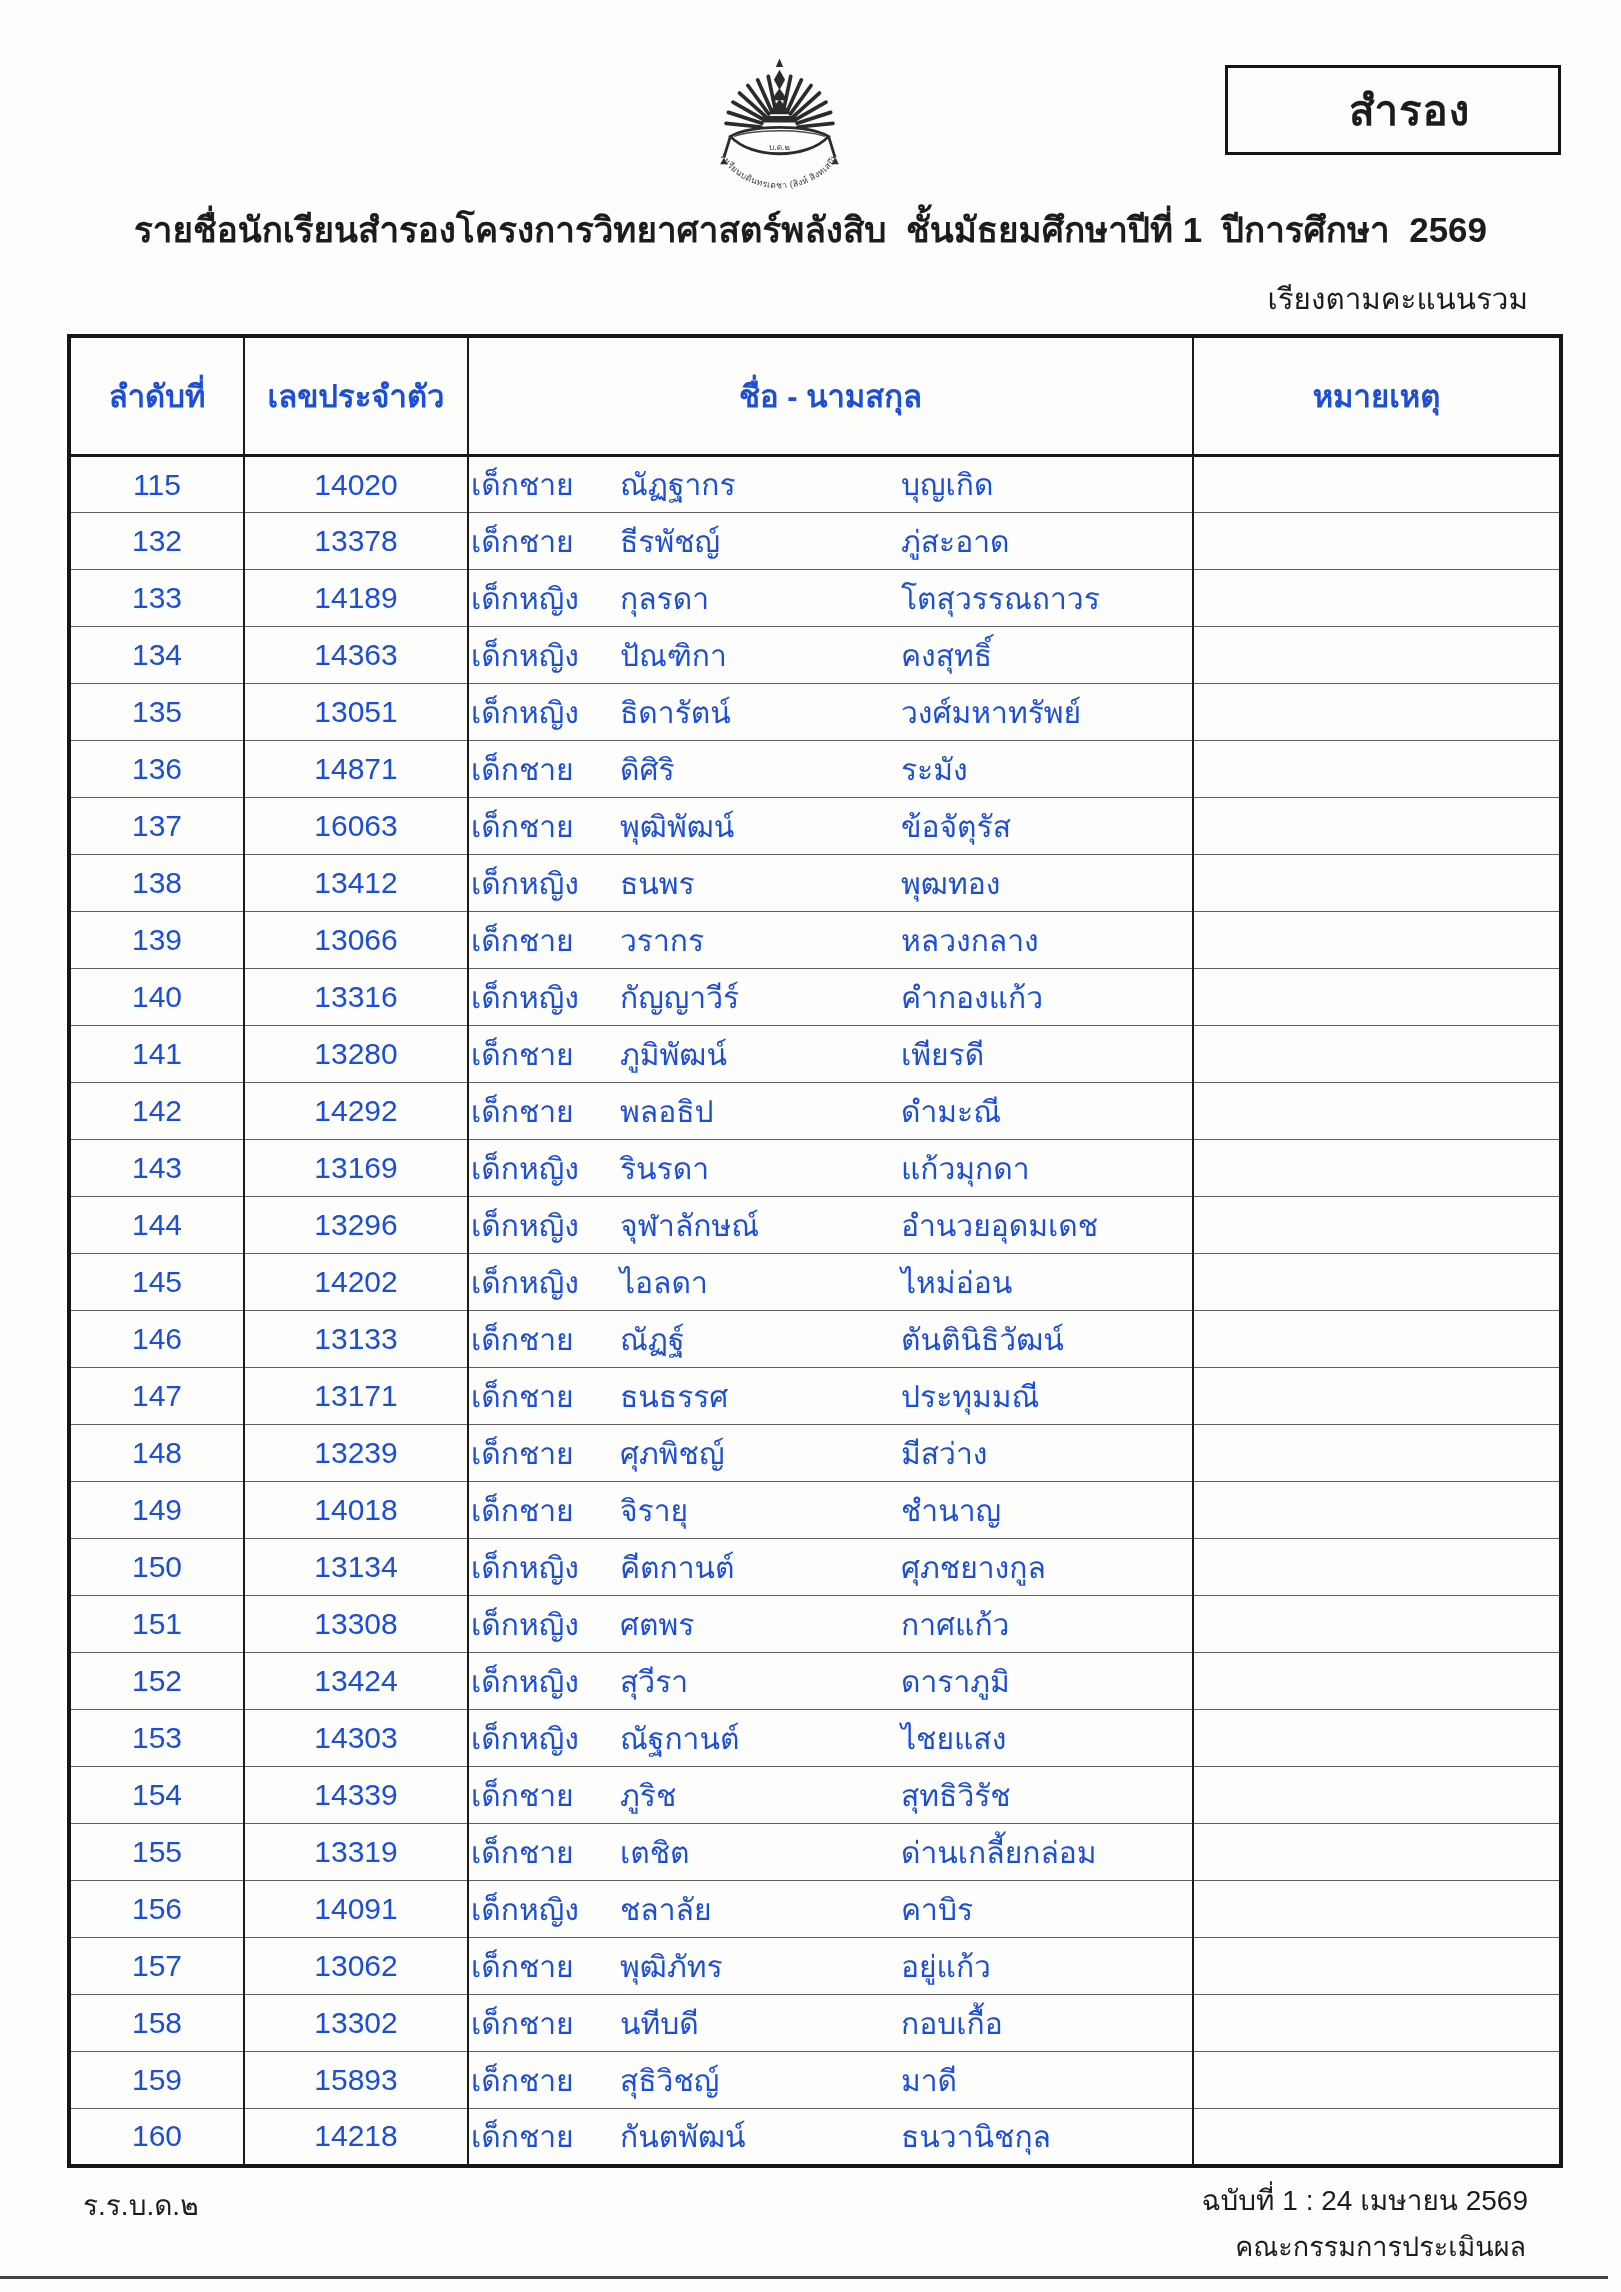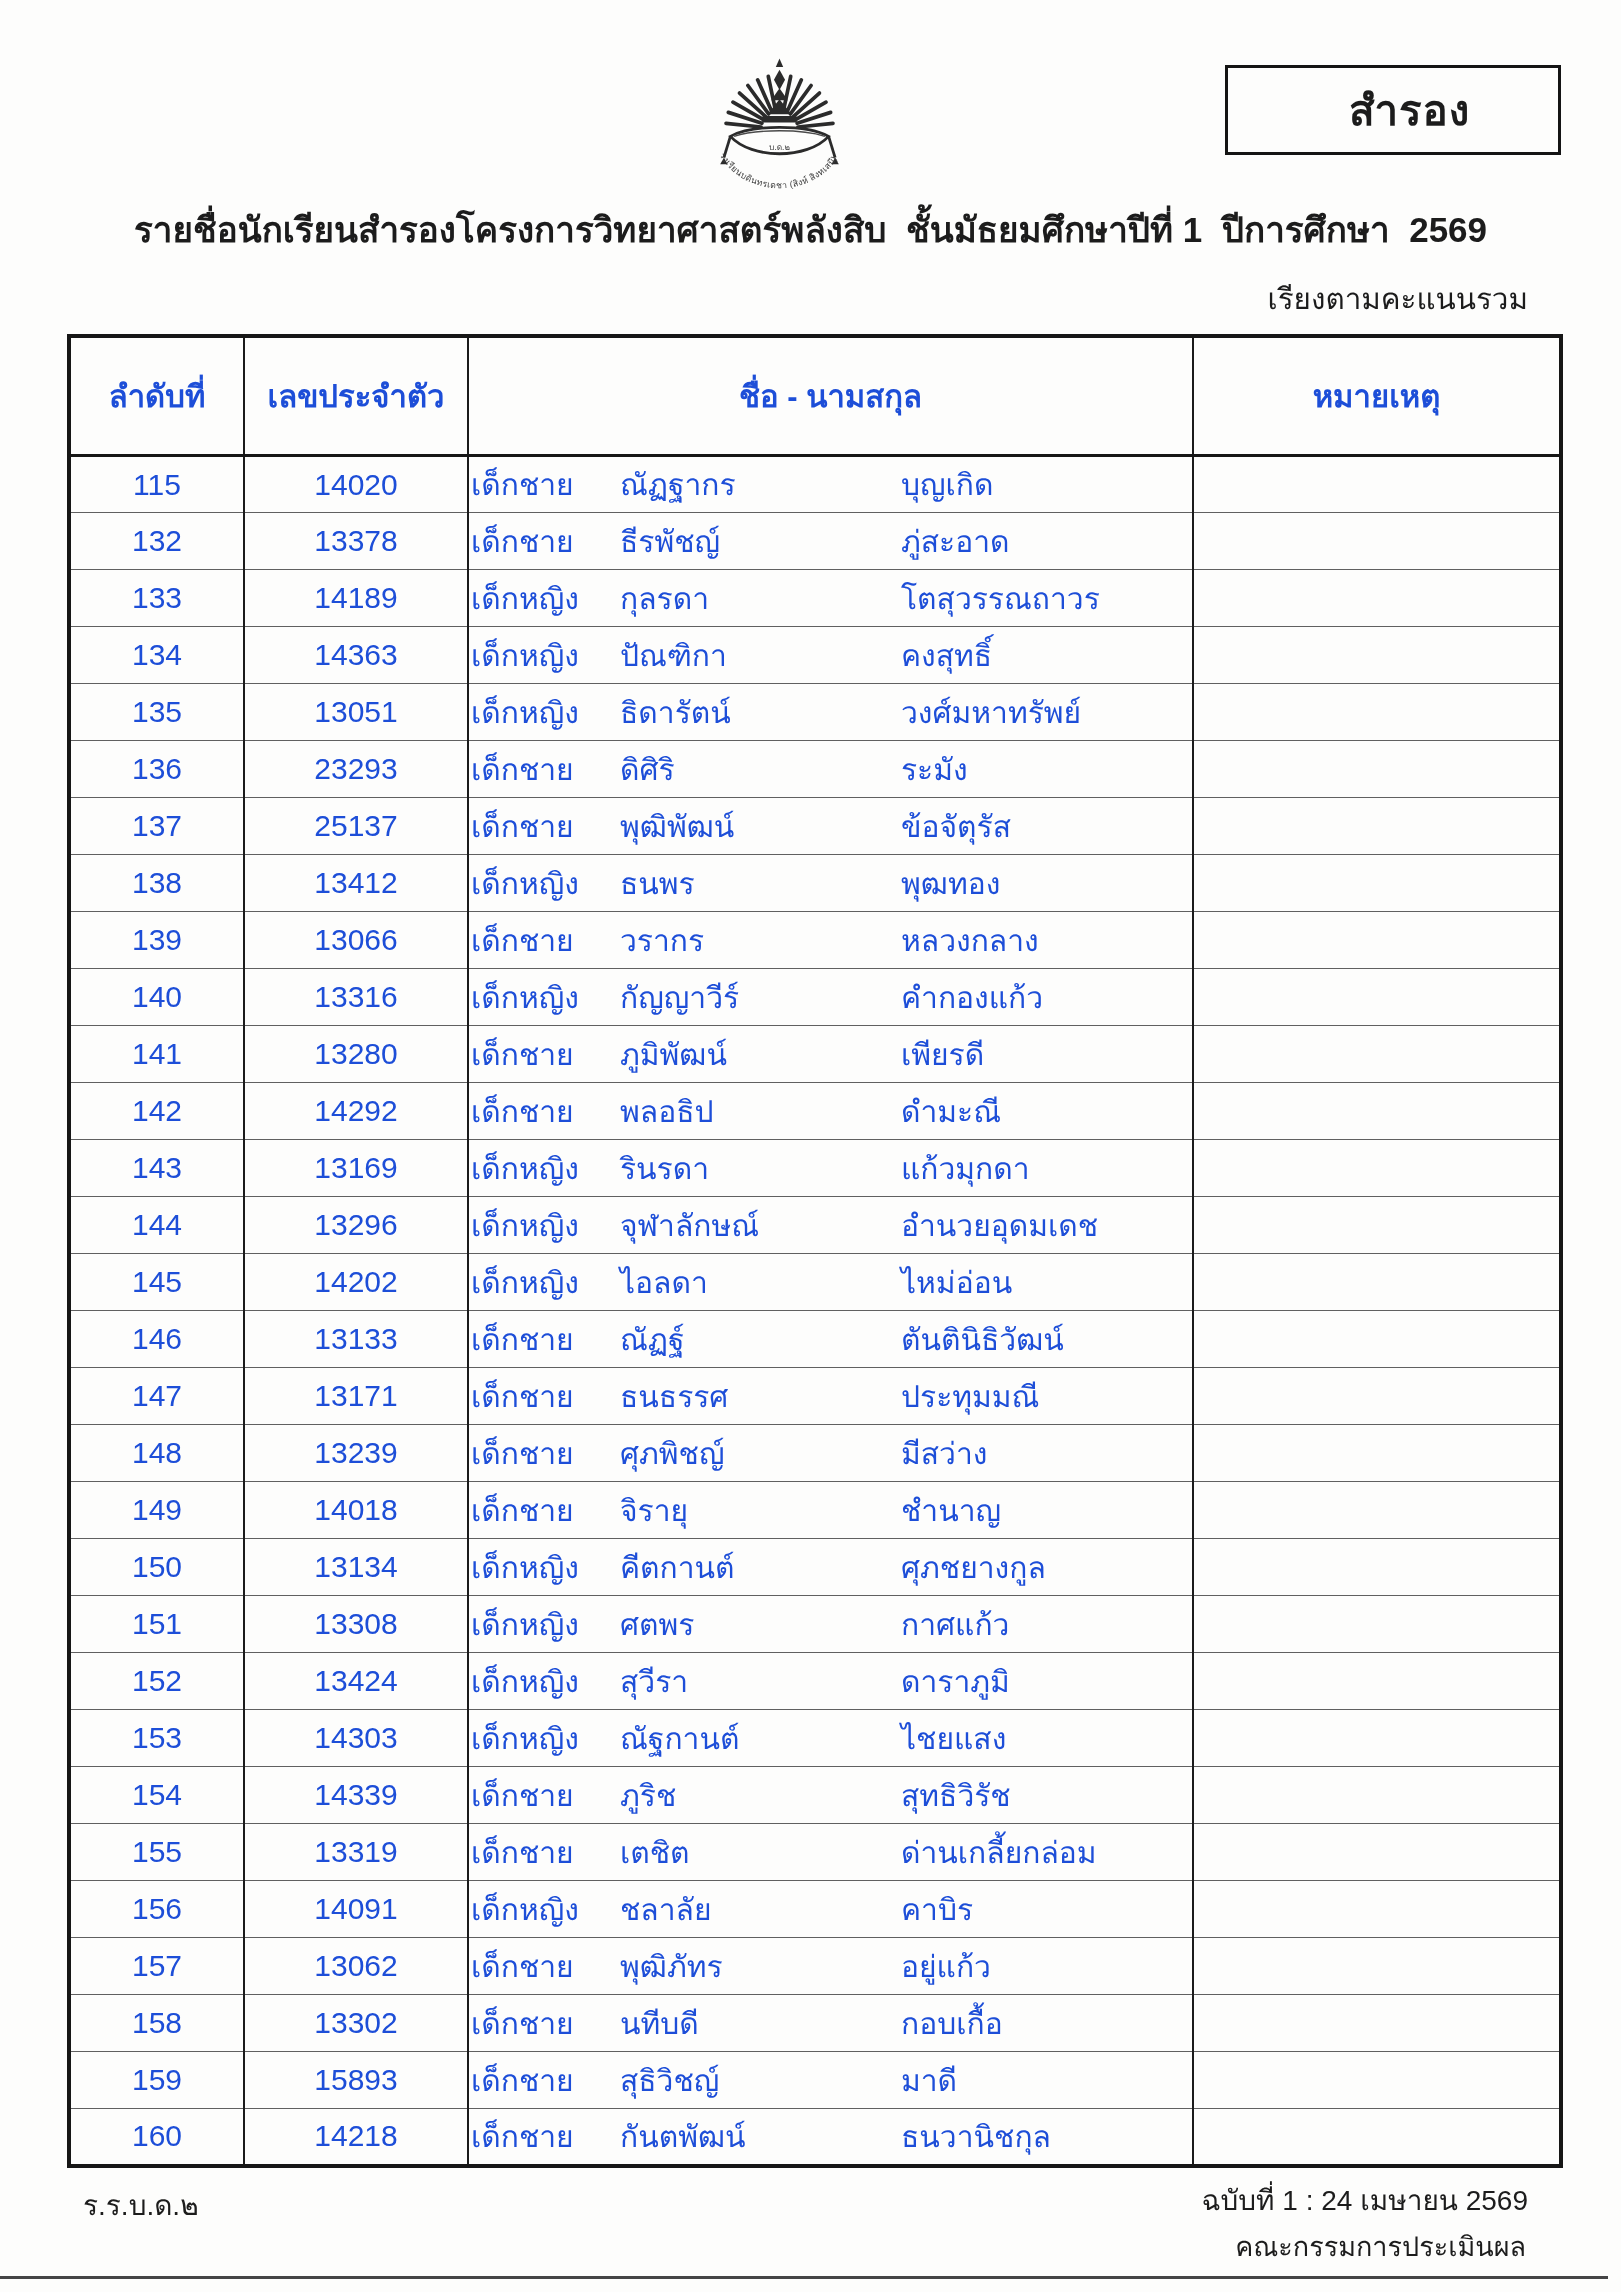--- a/index.html
+++ b/index.html
@@ -165,30 +165,30 @@
       <td class="c-no">135</td>
       <td class="c-id">13051</td>
       <td class="c-name">
         <span class="prefix">เด็กหญิง</span><span class="first">ธิดารัตน์</span><span class="last">วงศ์มหาทรัพย์</span>
       </td>
       <td class="c-note"></td>
     </tr>
 
     <tr>
       <td class="c-no">136</td>
-      <td class="c-id">23293</td>
+      <td class="c-id">14871</td>
       <td class="c-name">
         <span class="prefix">เด็กชาย</span><span class="first">ดิศิริ</span><span class="last">ระมัง</span>
       </td>
       <td class="c-note"></td>
     </tr>
 
     <tr>
       <td class="c-no">137</td>
-      <td class="c-id">25137</td>
+      <td class="c-id">16063</td>
       <td class="c-name">
         <span class="prefix">เด็กชาย</span><span class="first">พุฒิพัฒน์</span><span class="last">ข้อจัตุรัส</span>
       </td>
       <td class="c-note"></td>
     </tr>
 
     <tr>
       <td class="c-no">138</td>
       <td class="c-id">13412</td>
       <td class="c-name">

